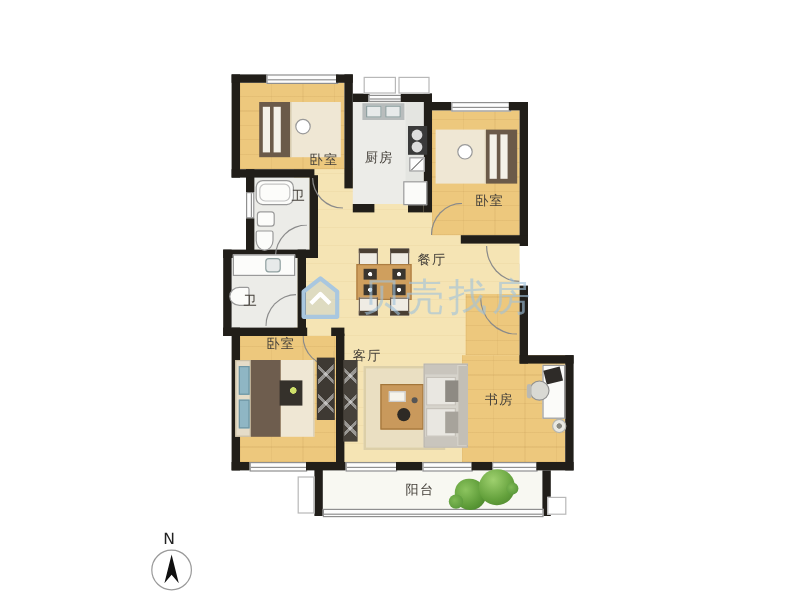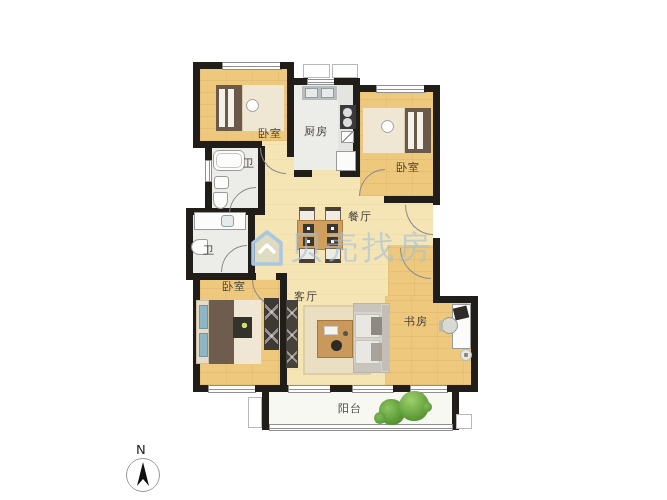--- a/index.html
+++ b/index.html
@@ -185,28 +185,28 @@
   <div class="f" style="left:456px;top:414px;width:16px;height:15px;background:#fff;border:1px solid #b8b8b8;"></div>
 
   <div class="lbl" style="left:258px;top:128px;">卧室</div>
   <div class="lbl" style="left:304px;top:126px;">厨房</div>
   <div class="lbl" style="left:396px;top:162px;">卧室</div>
   <div class="lbl" style="left:243px;top:158px;">卫</div>
   <div class="lbl" style="left:203px;top:245px;">卫</div>
   <div class="lbl" style="left:348px;top:211px;">餐厅</div>
   <div class="lbl" style="left:222px;top:281px;">卧室</div>
   <div class="lbl" style="left:294px;top:291px;">客厅</div>
-  <div class="lbl" style="left:404px;top:316px;">书房</div>
+  <div class="lbl" style="left:404px;top:328px;">书房</div>
   <div class="lbl" style="left:338px;top:403px;">阳台</div>
 
   <svg class="abs" style="left:250px;top:228px;" width="34" height="40" viewBox="0 0 34 40">
     <path d="M17 4 L31 15 V36 H3 V15 Z" fill="rgba(170,200,224,0.30)" stroke="#a9c7df" stroke-width="3.5" stroke-linejoin="round"></path>
     <path d="M9 25 L17 17 L25 25" fill="none" stroke="#ffffff" stroke-width="3.5" stroke-linejoin="round"></path>
   </svg>
-  <div class="wm-text" style="left:290px;top:231px;">贝壳找房</div>
+  <div class="wm-text" style="left:302px;top:231px;">贝壳找房</div>
 
   <div class="compass-n" style="left:136px;top:443px;">N</div>
   <div class="f dot" style="left:126px;top:458px;width:34px;height:34px;background:#fff;border:1px solid #9a9a9a;"></div>
   <svg class="abs" style="left:126px;top:458px;" width="34" height="34" viewBox="0 0 34 34">
     <polygon points="17,4 23,28 17,21 11,28" fill="#101010"></polygon>
   </svg>
 
 </div>
 
 </body></html>

